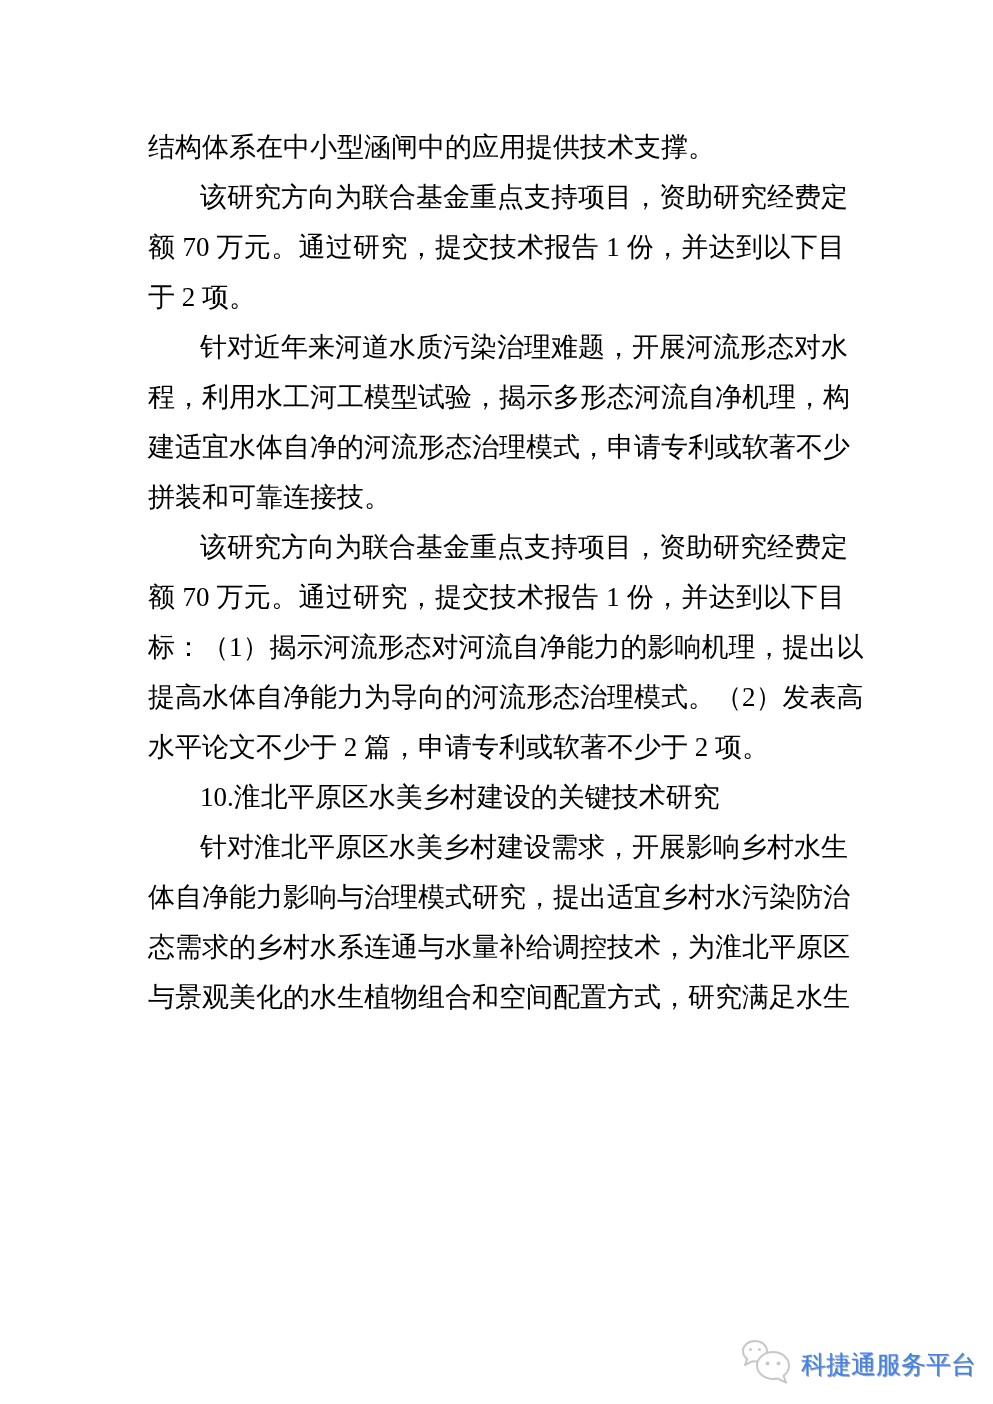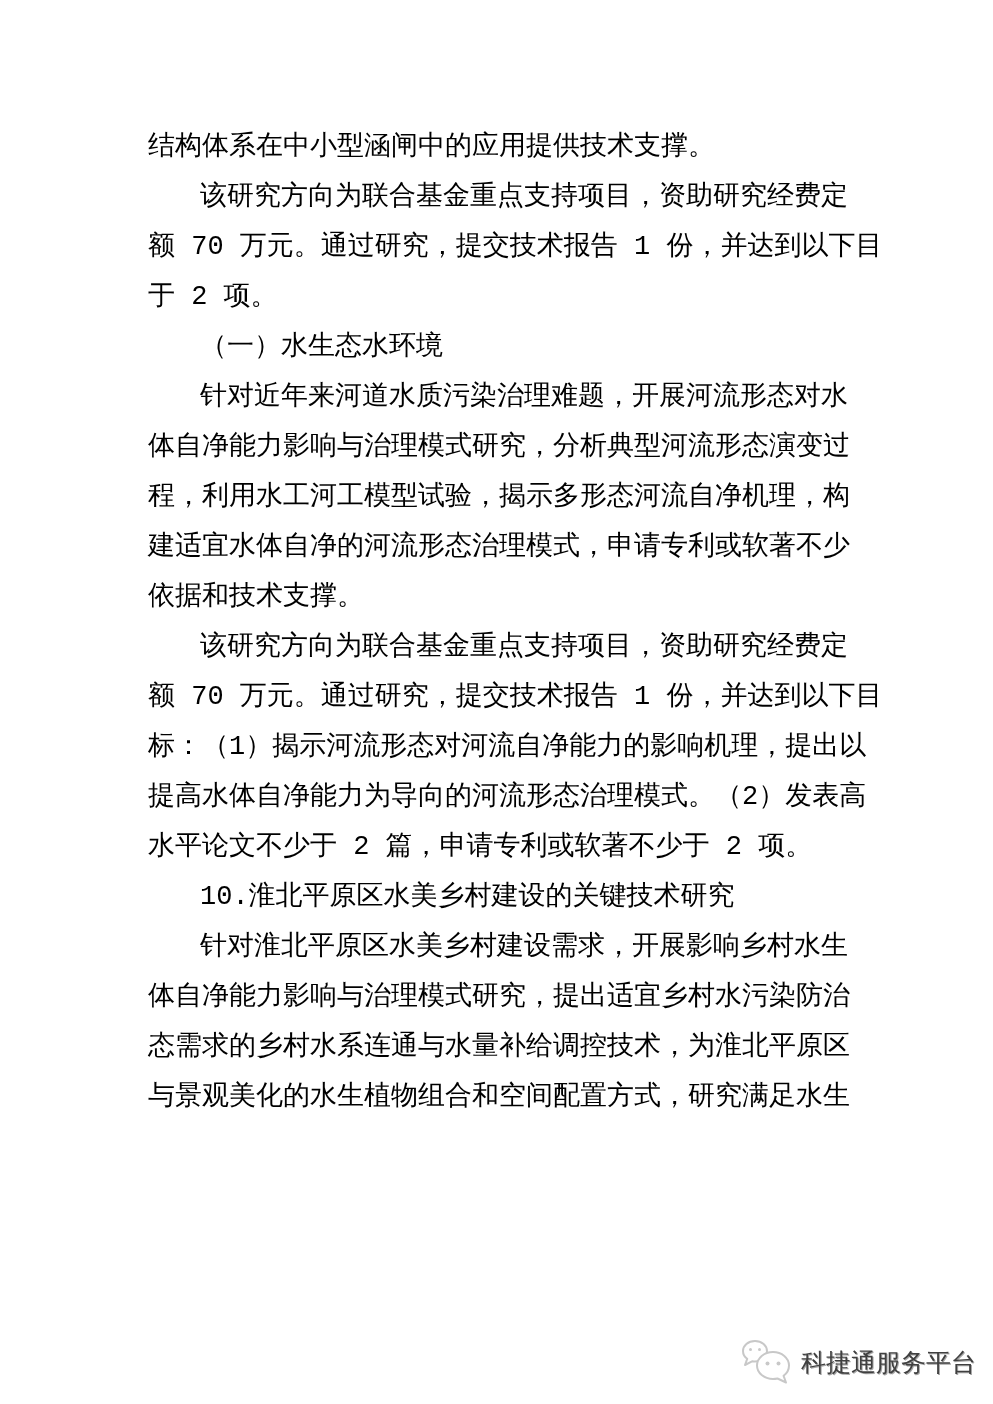--- a/index.html
+++ b/index.html
@@ -6,21 +6,21 @@
     margin: 0;
     padding: 0;
     background: #ffffff;
   }
   .page {
     position: relative;
     width: 993px;
     height: 1404px;
     background: #ffffff;
     overflow: hidden;
-    font-family: Liberation Mono, monospace;
+    font-family: Liberation Serif, serif;
     color: #000000;
   }
   
   .doc {
     position: absolute;
     left: 148px;
     top: 122px;
     width: 697px;
     font-size: 27px;
     line-height: 50px;
@@ -51,41 +51,39 @@
   }
   .wicon {
     display: inline-block;
     width: 54px;
     height: 50px;
   }
   .wlabel {
     font-size: 25px;
     line-height: 25px;
     letter-spacing: 0px;
-    color: #404040;
+    color: #3b82f6;
     text-shadow: 1px 1px 0 #a6a6a6, -1px -1px 0 #ffffff;
     white-space: nowrap;
   }
 </style>
 </head>
 <body>
 
 <div class="page">
 
   <div class="doc">
       <div class="line">结构体系在中小型涵闸中的应用提供技术支撑。</div>
       <div class="line indent fill">该研究方向为联合基金重点支持项目，资助研究经费定</div>
       <div class="line fill">额 70 万元。通过研究，提交技术报告 1 份，并达到以下目</div>
       <div class="line">于 2 项。</div>
-      <div class="line indent">（一）水生态水环境</div>
       <div class="line indent fill">针对近年来河道水质污染治理难题，开展河流形态对水</div>
-      <div class="line fill">体自净能力影响与治理模式研究，分析典型河流形态演变过</div>
       <div class="line fill">程，利用水工河工模型试验，揭示多形态河流自净机理，构</div>
       <div class="line fill">建适宜水体自净的河流形态治理模式，申请专利或软著不少</div>
-      <div class="line">依据和技术支撑。</div>
+      <div class="line">拼装和可靠连接技。</div>
       <div class="line indent fill">该研究方向为联合基金重点支持项目，资助研究经费定</div>
       <div class="line fill">额 70 万元。通过研究，提交技术报告 1 份，并达到以下目</div>
       <div class="line fill">标：（1）揭示河流形态对河流自净能力的影响机理，提出以</div>
       <div class="line fill">提高水体自净能力为导向的河流形态治理模式。（2）发表高</div>
       <div class="line">水平论文不少于 2 篇，申请专利或软著不少于 2 项。</div>
       <div class="line indent">10.淮北平原区水美乡村建设的关键技术研究</div>
       <div class="line indent fill">针对淮北平原区水美乡村建设需求，开展影响乡村水生</div>
       <div class="line fill">体自净能力影响与治理模式研究，提出适宜乡村水污染防治</div>
       <div class="line fill">态需求的乡村水系连通与水量补给调控技术，为淮北平原区</div>
       <div class="line fill">与景观美化的水生植物组合和空间配置方式，研究满足水生</div>

